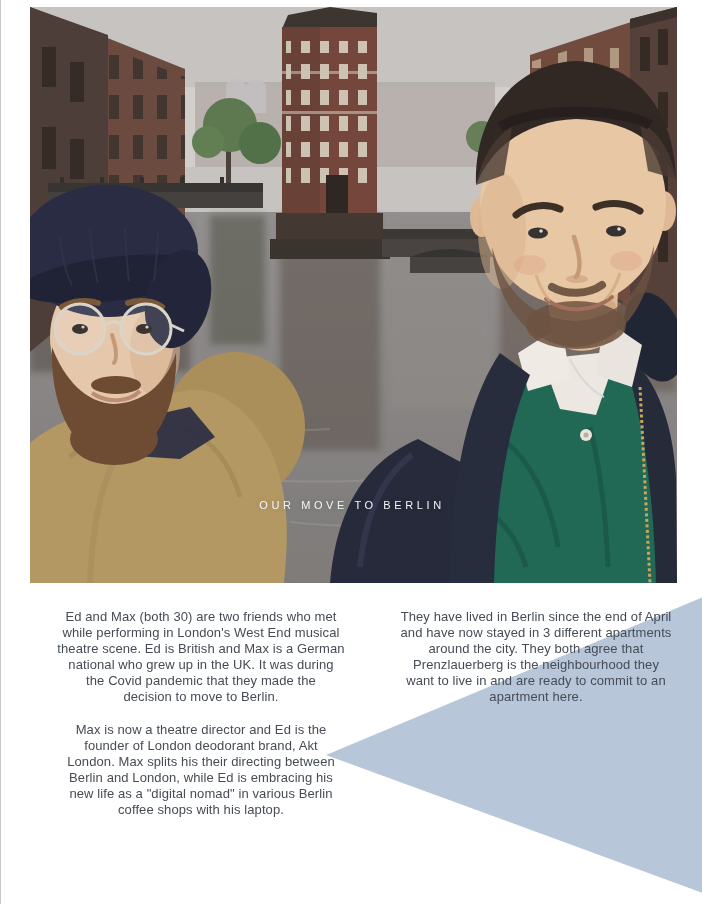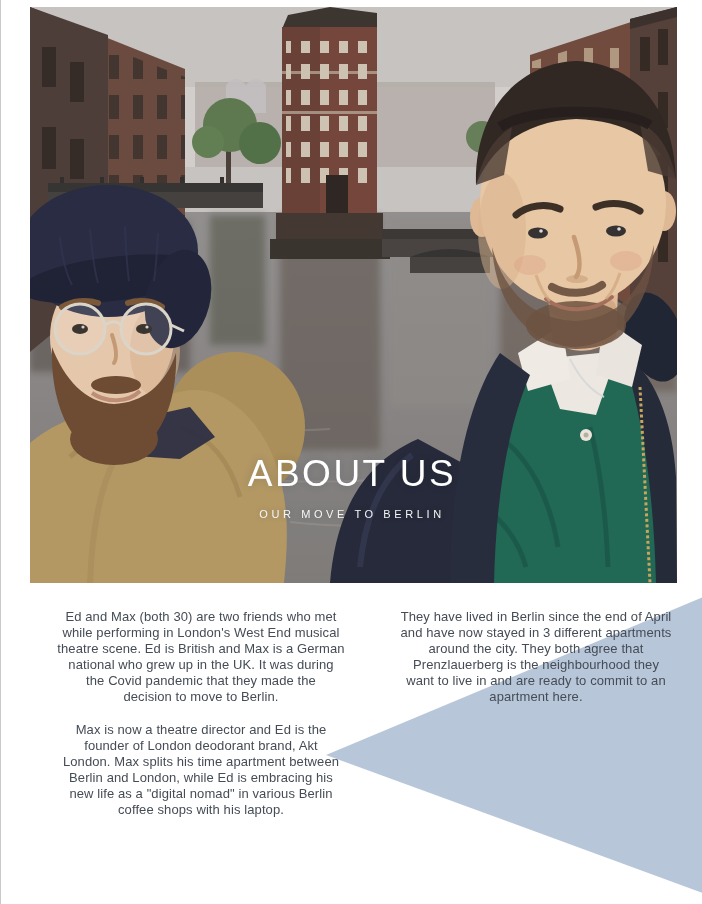--- a/index.html
+++ b/index.html
@@ -5,21 +5,21 @@
   html,body{margin:0;padding:0;background:#ffffff;}
   .page{
     position:relative;width:702px;height:904px;background:#ffffff;overflow:hidden;
     font-family:"Liberation Sans","DejaVu Sans",sans-serif;
     border-left:1px solid #c9c9c9;box-sizing:border-box;
   }
   .photo-frame{position:absolute;left:29px;top:7px;width:647px;height:576px;z-index:2;overflow:hidden;}
   .photo-frame svg{display:block;width:100%;height:100%;}
   .hero-overlay{position:absolute;left:0;top:455px;width:702px;text-align:center;color:#ffffff;z-index:3;pointer-events:none;}
   .hero-title{font-size:37px;font-weight:400;letter-spacing:2.5px;line-height:1;text-shadow:0 0 8px rgba(20,25,40,.18);}
-  .hero-subtitle{margin-top:16px;font-size:11px;font-weight:400;letter-spacing:3.6px;color:#f3f5f7;text-shadow:0 0 6px rgba(20,25,40,.2);}
+  .hero-subtitle{margin-top:44px;font-size:11px;font-weight:400;letter-spacing:3.6px;color:#f3f5f7;text-shadow:0 0 6px rgba(20,25,40,.2);}
   .triangle-svg{position:absolute;left:0;top:0;width:702px;height:904px;z-index:0;pointer-events:none;}
   .col{position:absolute;top:609px;z-index:1;font-size:13px;line-height:16px;color:#454c55;letter-spacing:.1px;text-align:center;}
   .col-left{left:30px;width:340px;}
   .col-right{left:385px;width:300px;}
   .col p{margin:0 0 17px 0;white-space:pre-line;}
 </style>
 </head>
 <body>
 
 <div class="page">
@@ -232,34 +232,33 @@
         <path d="M590,266 C586,278 582,286 576,292" stroke="#d3a87e" stroke-width="3" fill="none" opacity="0.7"></path>
         <ellipse cx="500" cy="258" rx="16" ry="10" fill="#dd9d7d" opacity="0.3"></ellipse>
           <ellipse cx="596" cy="254" rx="16" ry="10" fill="#dd9d7d" opacity="0.3"></ellipse>
       </g>
 
       <rect width="647" height="576" fill="#7d6d8a" opacity="0.04"></rect>
     </svg>
   </div>
 
   <div class="hero-overlay">
-    <div class="hero-title">ABOUT US</div>
     <div class="hero-subtitle">OUR MOVE TO BERLIN</div>
   </div>
 
   <div class="col col-left">
     <p class="body-par">Ed and Max (both 30) are two friends who met
 while performing in London's West End musical
 theatre scene. Ed is British and Max is a German
 national who grew up in the UK. It was during
 the Covid pandemic that they made the
 decision to move to Berlin.</p>
     <p class="body-par">Max is now a theatre director and Ed is the
 founder of London deodorant brand, Akt
-London. Max splits his time apartment between
+London. Max splits his their directing between
 Berlin and London, while Ed is embracing his
 new life as a "digital nomad" in various Berlin
 coffee shops with his laptop.</p>
   </div>
   <div class="col col-right">
     <p class="body-par">They have lived in Berlin since the end of April
 and have now stayed in 3 different apartments
 around the city. They both agree that
 Prenzlauerberg is the neighbourhood they
 want to live in and are ready to commit to an

